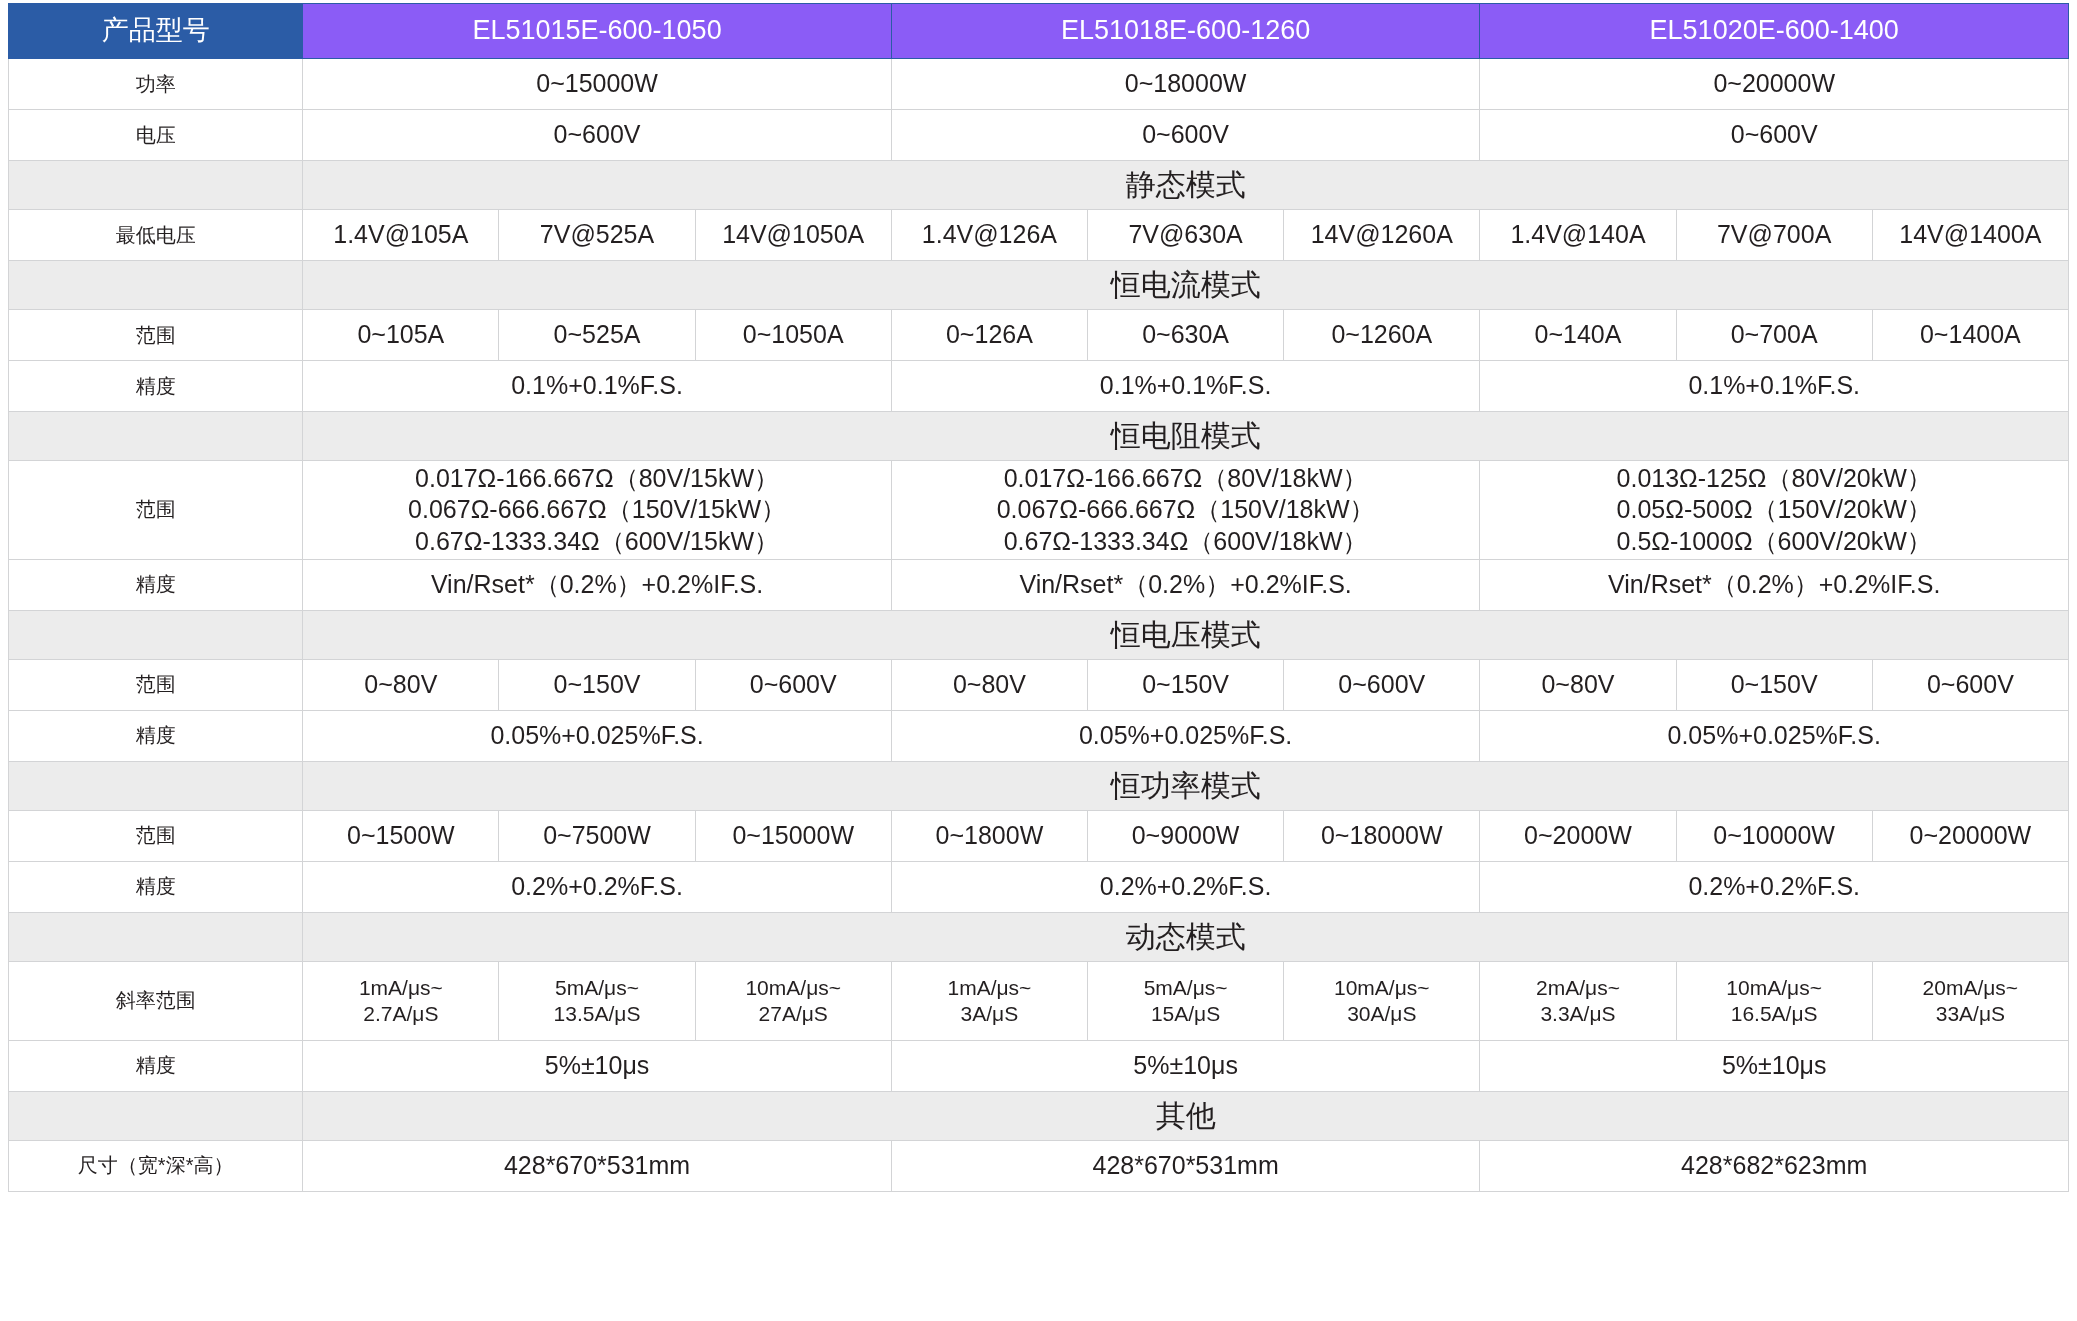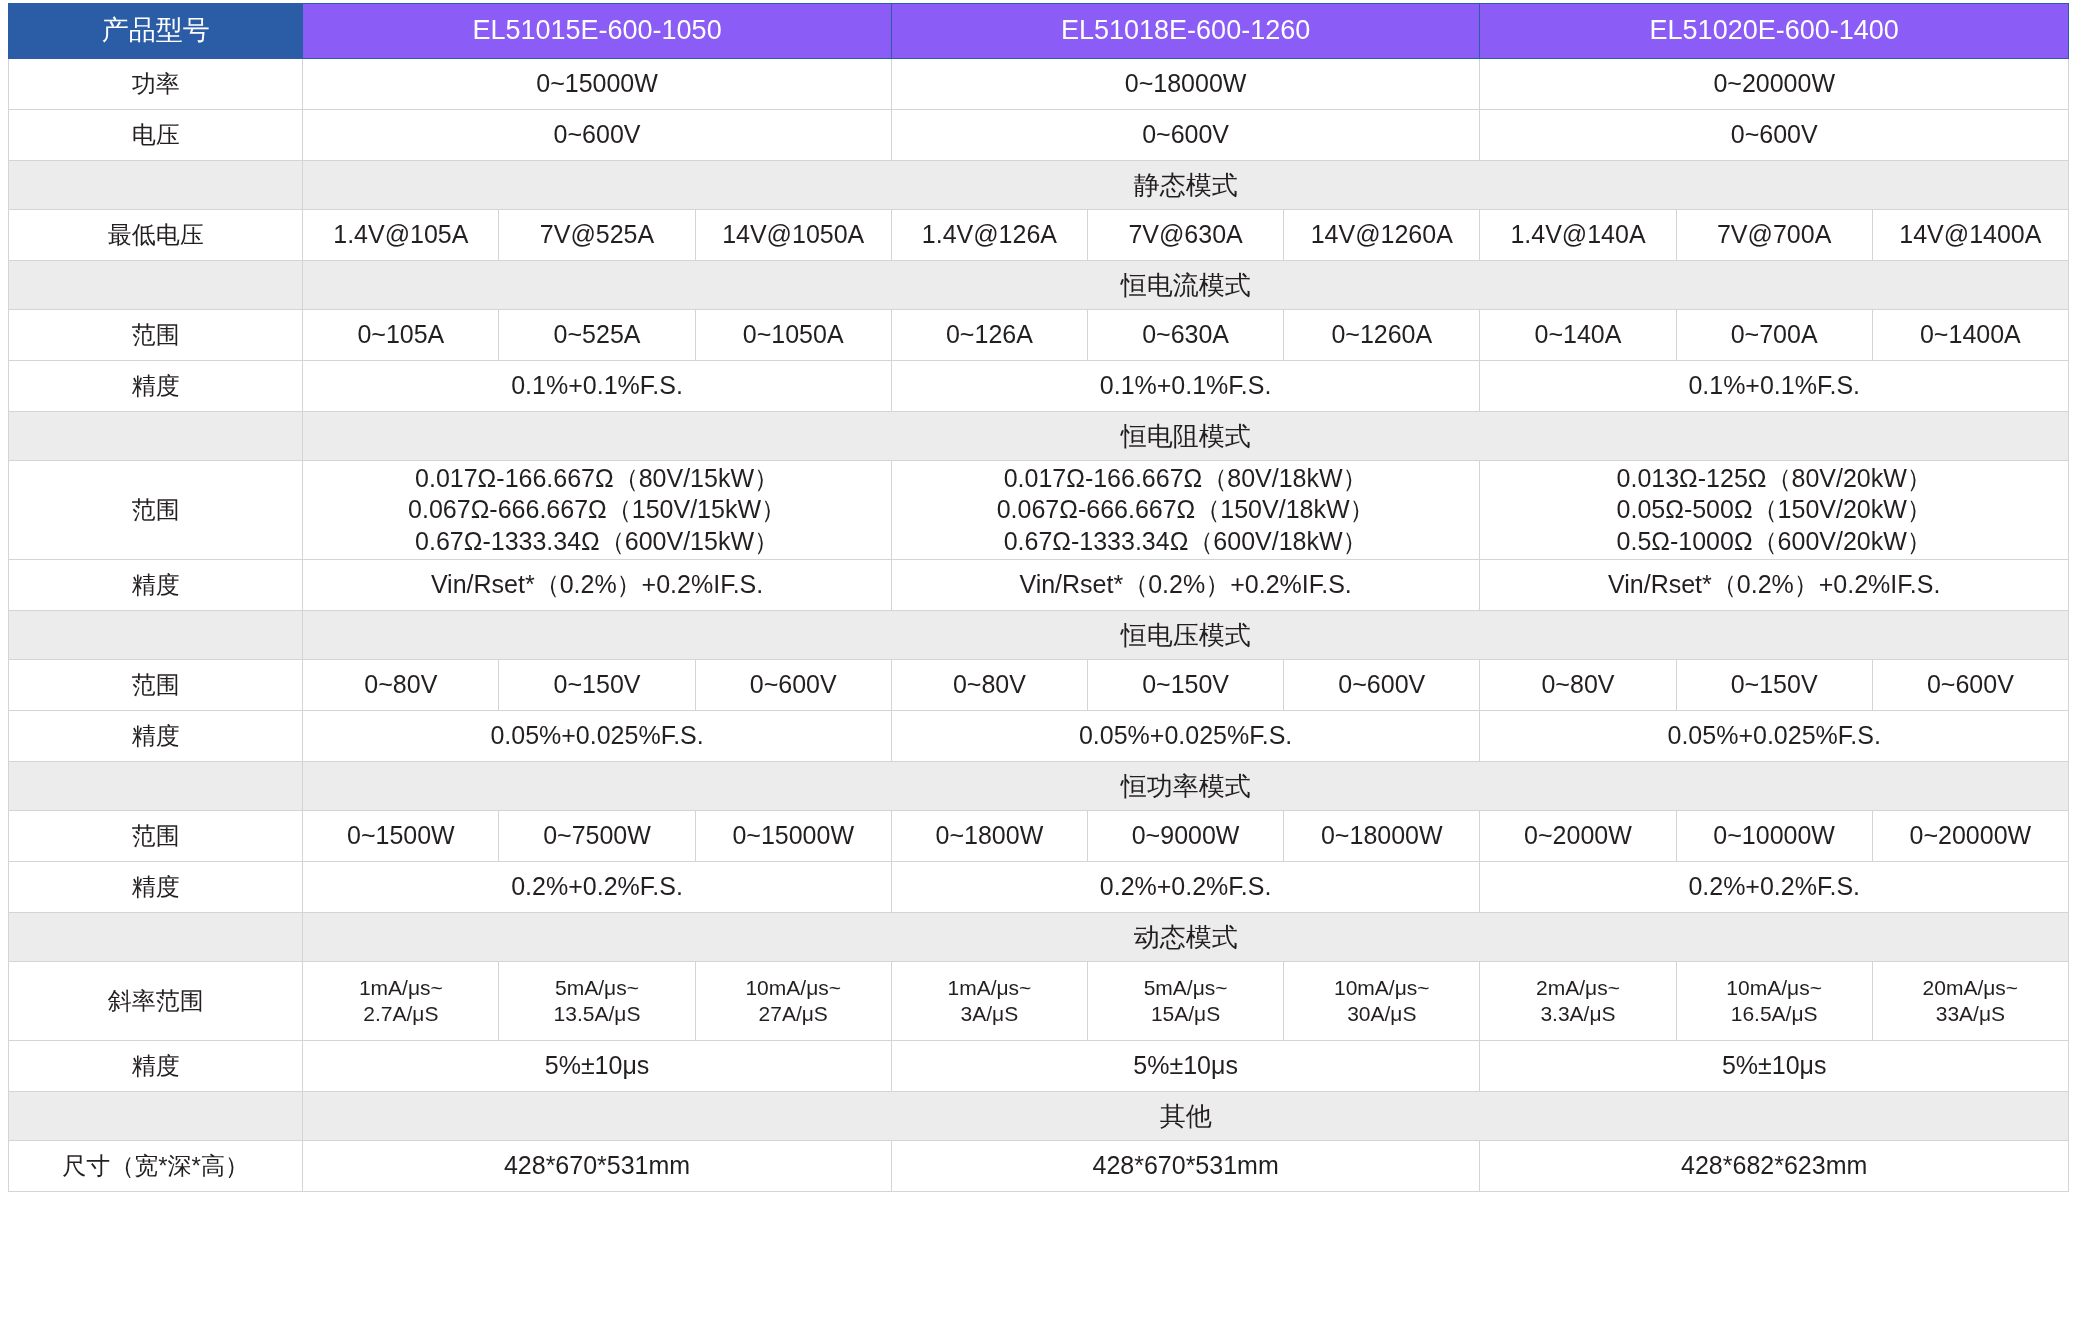--- a/index.html
+++ b/index.html
@@ -43,27 +43,27 @@
     border-color: #2b5ca6;
   }
   tr.header-row td.model-label {
     background: #2b5ca6;
   }
   
   td.label-cell {
     background: #ffffff;
     color: #231f20;
     width: 228px;
-    font-size: 24px;
+    font-size: 20px;
   }
   
   tr.section-row td {
     background: #ececec;
     color: #231f20;
-    font-size: 26px;
+    font-size: 30px;
     height: 44px;
   }
   tr.section-row td.band-left {
     background: #ececec;
   }
   td.value {
     background: #ffffff;
   }
   tr.row td {
     height: 46px;

